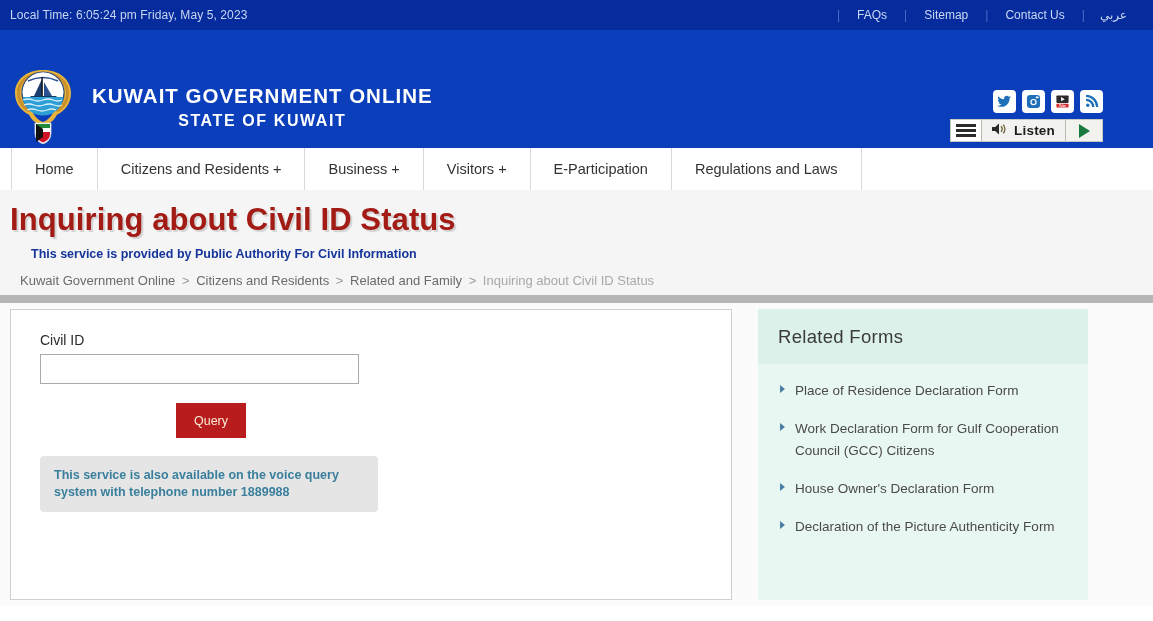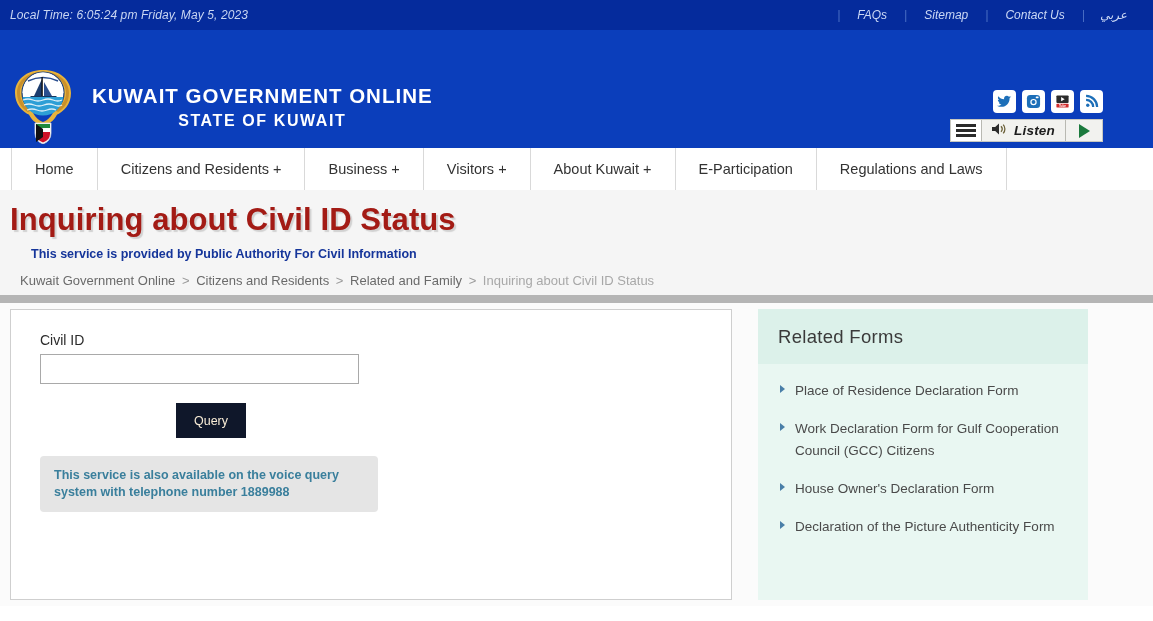--- a/index.html
+++ b/index.html
@@ -18,21 +18,20 @@
 
   
   .topbar {
     height: 30px;
     background: #052B9C;
     display: flex;
     align-items: center;
     justify-content: space-between;
     padding: 0 14px 0 10px;
     box-sizing: border-box;
-    font-style: italic;
   }
   .local-time {
     color: #c9d6f2;
     font-size: 12px;
     letter-spacing: .1px;
     white-space: nowrap;
   }
   .top-links {
     display: flex;
     align-items: center;
@@ -148,21 +147,20 @@
   .listen-badge .lines i {
     display: block;
     height: 3px;
     background: #2b2b2b;
   }
   .listen-main {
     display: flex;
     align-items: center;
     padding: 0 10px 0 9px;
     gap: 5px;
-    font-style: italic;
   }
   .listen-label {
     font-size: 13.5px;
     font-weight: bold;
     color: #1d1d1d;
     letter-spacing: .2px;
   }
   .listen-play {
     border-left: 1px solid #b9b9b2;
     width: 36px;
@@ -276,21 +274,21 @@
     font-family: "Liberation Sans", sans-serif;
     font-size: 14px;
     padding: 0 5px;
     outline: none;
     display: block;
   }
   .query-btn {
     margin: 19px 0 0 136px;
     width: 70px;
     height: 35px;
-    background: #0f172a;
+    background: #b91c1c;
     color: #f8ecd6;
     border: none;
     font-family: "Liberation Sans", sans-serif;
     font-size: 12.5px;
     cursor: pointer;
     display: block;
     padding: 10px;
   }
   .voice-note {
     margin-top: 18px;
@@ -457,21 +455,20 @@
     </span>
   </div>
 </div>
 
 <div class="nav">
   <span class="spacer-l"></span>
   <div class="nav-item">Home</div>
   <div class="nav-item">Citizens and Residents +</div>
   <div class="nav-item">Business +</div>
   <div class="nav-item">Visitors +</div>
-  <div class="nav-item">About Kuwait +</div>
   <div class="nav-item">E-Participation</div>
   <div class="nav-item">Regulations and Laws</div>
   <div class="nav-end"></div>
 </div>
 
 <div class="titleblock">
   <h1 class="page-title">Inquiring about Civil ID Status</h1>
   <div class="service-provider">This service is provided by Public Authority For Civil Information</div>
   <div class="breadcrumb">
     <span class="crumb">Kuwait Government Online</span>

